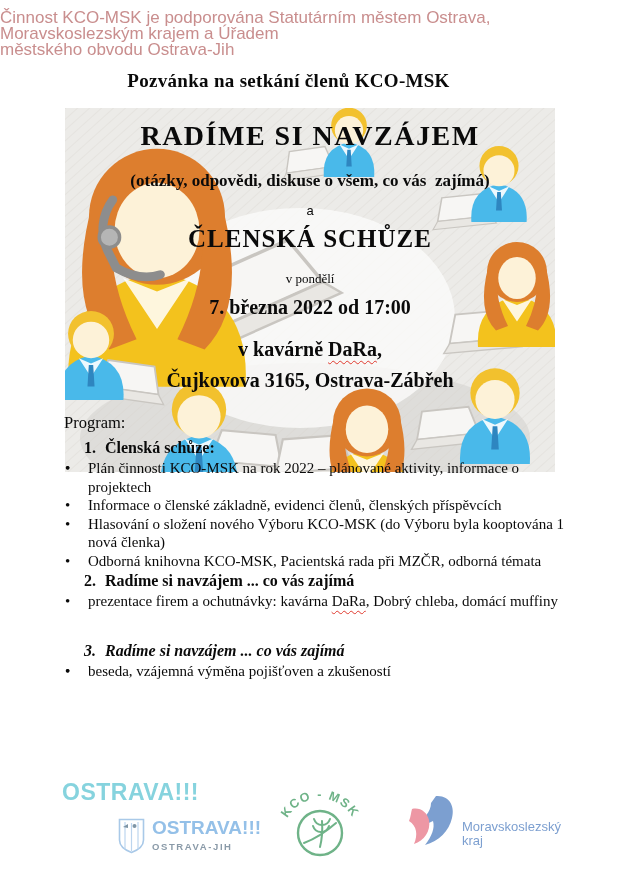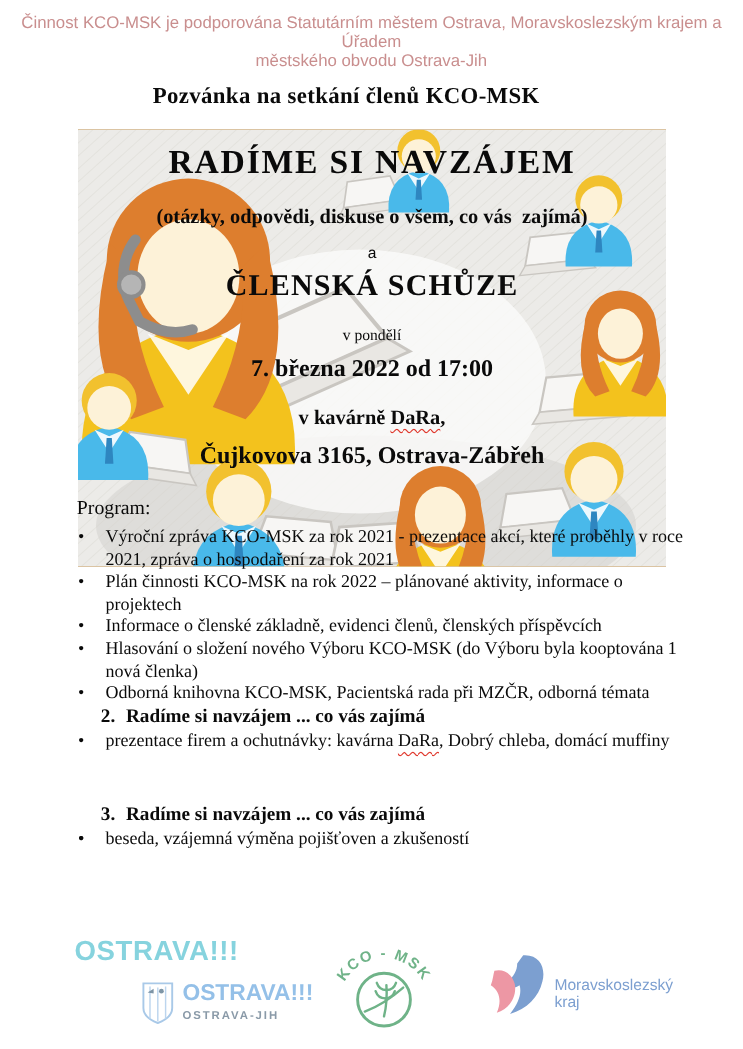--- a/index.html
+++ b/index.html
@@ -2,83 +2,83 @@
 <html style="--note-pink: #c98e8e; --ostrava-teal: #86d3de; --ostrava-jih-blue: #94c0e8; --ostrava-jih-gray: #8a9aa8; --kco-green: #6fb388; --msk-blue: #7c9fd0; --msk-pink: #ed97a4; --squiggle-red: #e03a2f;"><head>
 <meta charset="utf-8">
 <style>
   html,body{margin:0;padding:0;}
   body{
     width:619px;height:874px;background:#ffffff;position:relative;overflow:hidden;
     font-family:"Liberation Serif","DejaVu Serif",serif;color:#0a0a0a;
   }
   
   .support-note{
-    position:absolute;top:10px;left:0;width:619px;text-align:center;
+    position:absolute;top:10px;left:0;width:619px;text-align:left;
     font-family:"Liberation Sans","DejaVu Sans",sans-serif;
-    font-size:14px;line-height:16px;color:var(--note-pink,#c98e8e);
+    font-size:17px;line-height:16px;color:var(--note-pink,#c98e8e);
   }
   
   .doc-title{
     position:absolute;top:70px;left:0;width:577px;text-align:center;
     font-size:19px;font-weight:bold;letter-spacing:.3px;
   }
   
   .poster{
     position:absolute;left:65px;top:108px;width:490px;height:364px;
-    background:#a16207;overflow:hidden;
+    background:#15803d;overflow:hidden;
   }
   .poster svg.clipart{position:absolute;left:0;top:0;}
   .overlay{position:absolute;left:0;width:100%;text-align:center;z-index:3;font-weight:bold;}
   .ov-headline {top:12px;  font-size:28px;letter-spacing:1.5px;}
   .ov-sub      {top:63px;  font-size:17px;white-space:pre-wrap;}
   .ov-a        {top:95px;  font-size:13px;font-weight:normal;font-family:"Liberation Sans",sans-serif;}
   .ov-headline2{top:117px; font-size:25px;letter-spacing:1px;}
   .ov-weekday  {top:163px; font-size:13px;font-weight:normal;}
   .ov-datetime {top:188px; font-size:20px;}
-  .ov-venue    {top:230px; font-size:17px;}
+  .ov-venue    {top:230px; font-size:20px;}
   .ov-address  {top:261px; font-size:20px;}
   .squiggle{
     text-decoration-line:underline;text-decoration-style:wavy;
     text-decoration-color:var(--squiggle-red,#e03a2f);
     text-decoration-thickness:1px;text-underline-offset:4px;
   }
   
   .program-heading{
     position:absolute;left:64px;top:413px;z-index:4;
     font-size:16.5px;font-weight:normal;
   }
   .program{
     position:absolute;left:62px;top:438px;width:510px;z-index:4;
     font-size:15px;line-height:18.6px;
   }
   .sec-head{font-weight:bold;font-size:16px;line-height:20px;padding-left:22px;}
   .sec-head .num{margin-right:9px;}
   .sec-gap2{}
-  .sec-gap3{margin-top:42px;}
+  .sec-gap3{margin-top:31px;font-style:italic;}
   ul.blist{list-style:none;margin:1px 0 0 0;padding:0;}
   ul.blist li{position:relative;padding-left:26px;}
   ul.blist li .b{position:absolute;left:3px;top:0;font-size:15px;}
   
   .logo-ostrava{
     position:absolute;left:62px;top:779px;
     font-family:"Liberation Sans","DejaVu Sans",sans-serif;
     font-weight:bold;font-size:23px;letter-spacing:.5px;color:var(--ostrava-teal,#86d3de);
   }
   .logo-jih{position:absolute;left:118px;top:818px;display:flex;align-items:flex-start;}
   .logo-jih .shield{margin-right:7px;}
   .logo-jih .wordmark{
     font-family:"Liberation Sans",sans-serif;font-weight:bold;font-size:19px;
     color:var(--ostrava-jih-blue,#94c0e8);line-height:20px;
   }
   .logo-jih .district{
     font-family:"Liberation Sans",sans-serif;font-weight:bold;font-size:9.5px;
     letter-spacing:1.6px;color:var(--ostrava-jih-gray,#8a9aa8);margin-top:3px;
   }
   .logo-kco{position:absolute;left:276px;top:785px;}
-  .logo-msk{position:absolute;left:406px;top:794px;display:flex;align-items:center;}
+  .logo-msk{position:absolute;left:406px;top:794px;display:flex;align-items:flex-end;}
   .logo-msk .msk-text{
     font-family:"Liberation Sans",sans-serif;font-size:13px;line-height:14px;
     color:var(--msk-blue,#7c9fd0);margin-left:6px;margin-top:14px;
   }
 </style>
 </head>
 <body>
 
 <div class="support-note">
   <div>Činnost KCO-MSK je podporována Statutárním městem Ostrava, Moravskoslezským krajem a Úřadem</div>
@@ -154,22 +154,25 @@
   <div class="overlay ov-headline2">ČLENSKÁ SCHŮZE</div>
   <div class="overlay ov-weekday">v pondělí</div>
   <div class="overlay ov-datetime">7. března 2022 od 17:00</div>
   <div class="overlay ov-venue"><span>v kavárně </span><span class="squiggle">DaRa</span><span>,</span></div>
   <div class="overlay ov-address">Čujkovova 3165, Ostrava-Zábřeh</div>
 </div>
 
 <div class="program-heading">Program:</div>
 
 <div class="program">
+  <div class="sec-head">
+    <span class="num">1.</span><span>Členská schůze:</span>
+  </div>
   <ul class="blist">
-      <li><span class="b">•</span><span>Výroční zpráva KCO-MSK za rok 2021 - prezentace akcí, které proběhly v roce 2021, zpráva o hospodaření za rok 2021</span></li>
+      <li><span class="b">•</span></li>
       <li><span class="b">•</span><span>Plán činnosti KCO-MSK na rok 2022 – plánované aktivity, informace o projektech</span></li>
       <li><span class="b">•</span><span>Informace o členské základně, evidenci členů, členských příspěvcích</span></li>
       <li><span class="b">•</span><span>Hlasování o složení nového Výboru KCO-MSK (do Výboru byla kooptována 1 nová členka)</span></li>
       <li><span class="b">•</span><span>Odborná knihovna KCO-MSK, Pacientská rada při MZČR, odborná témata</span></li>
     </ul>
 
   <div class="sec-head sec-gap2">
     <span class="num">2.</span><span>Radíme si navzájem ... co vás zajímá</span>
   </div>
   <ul class="blist">

